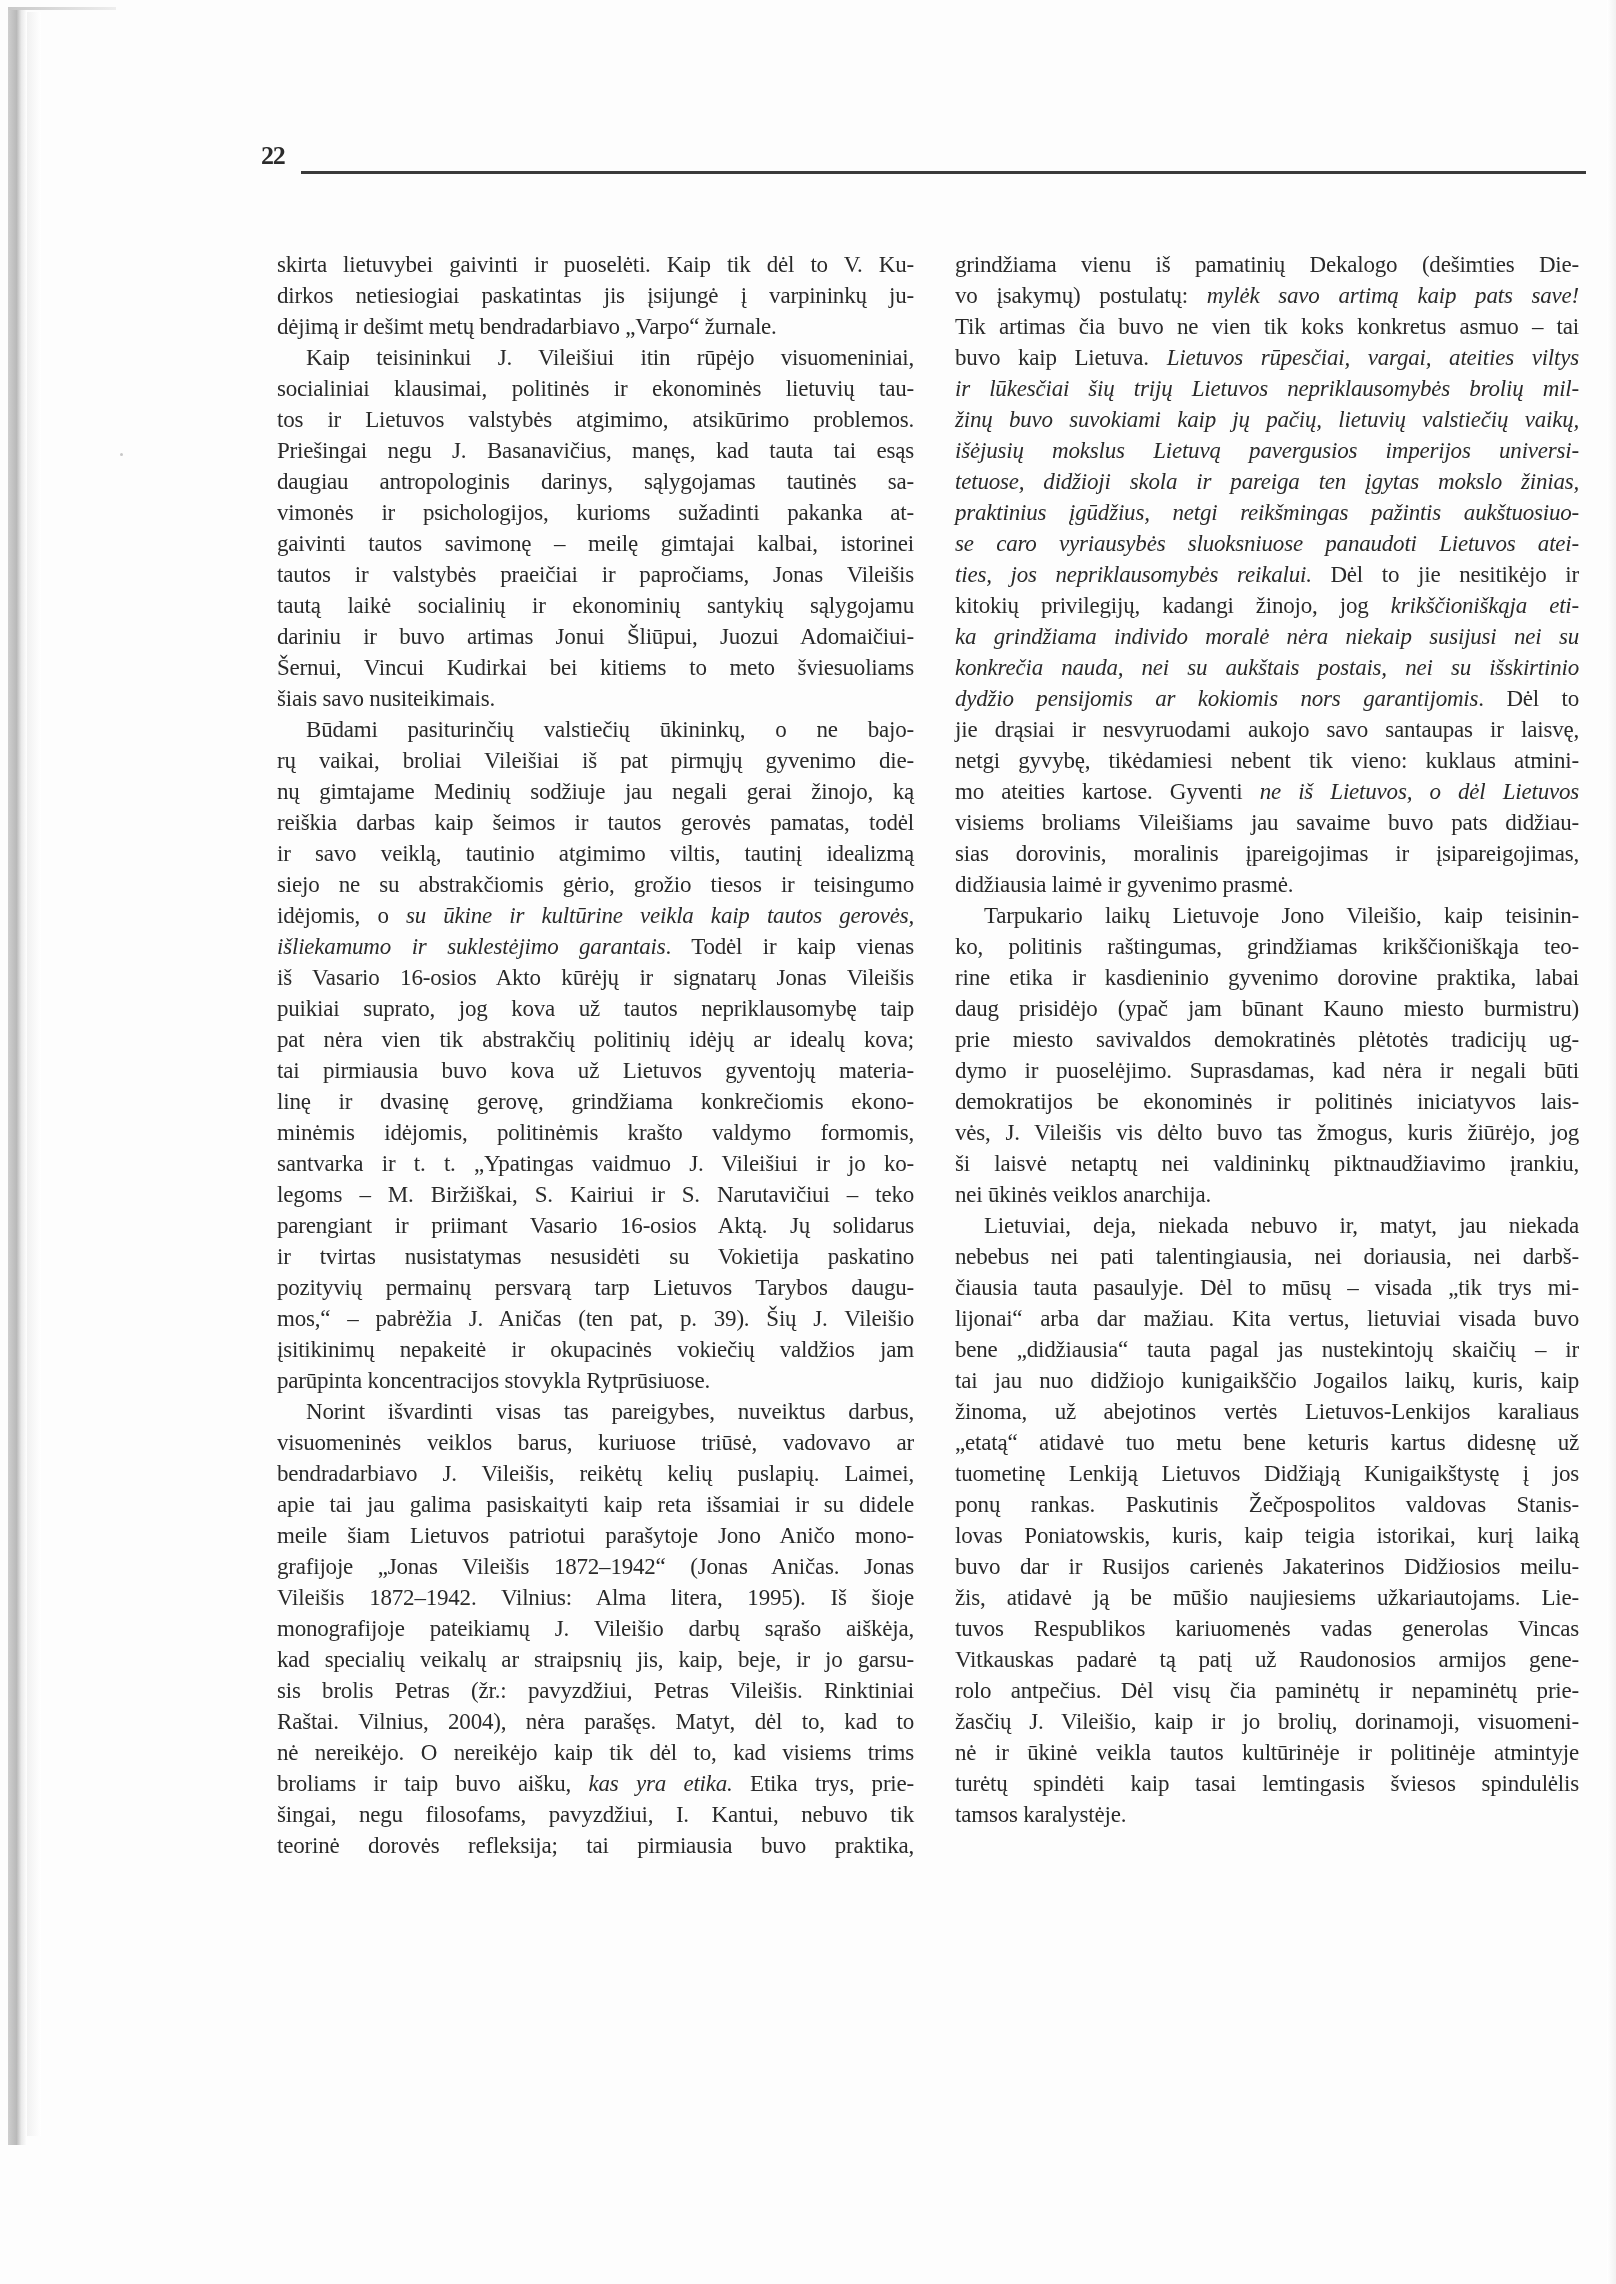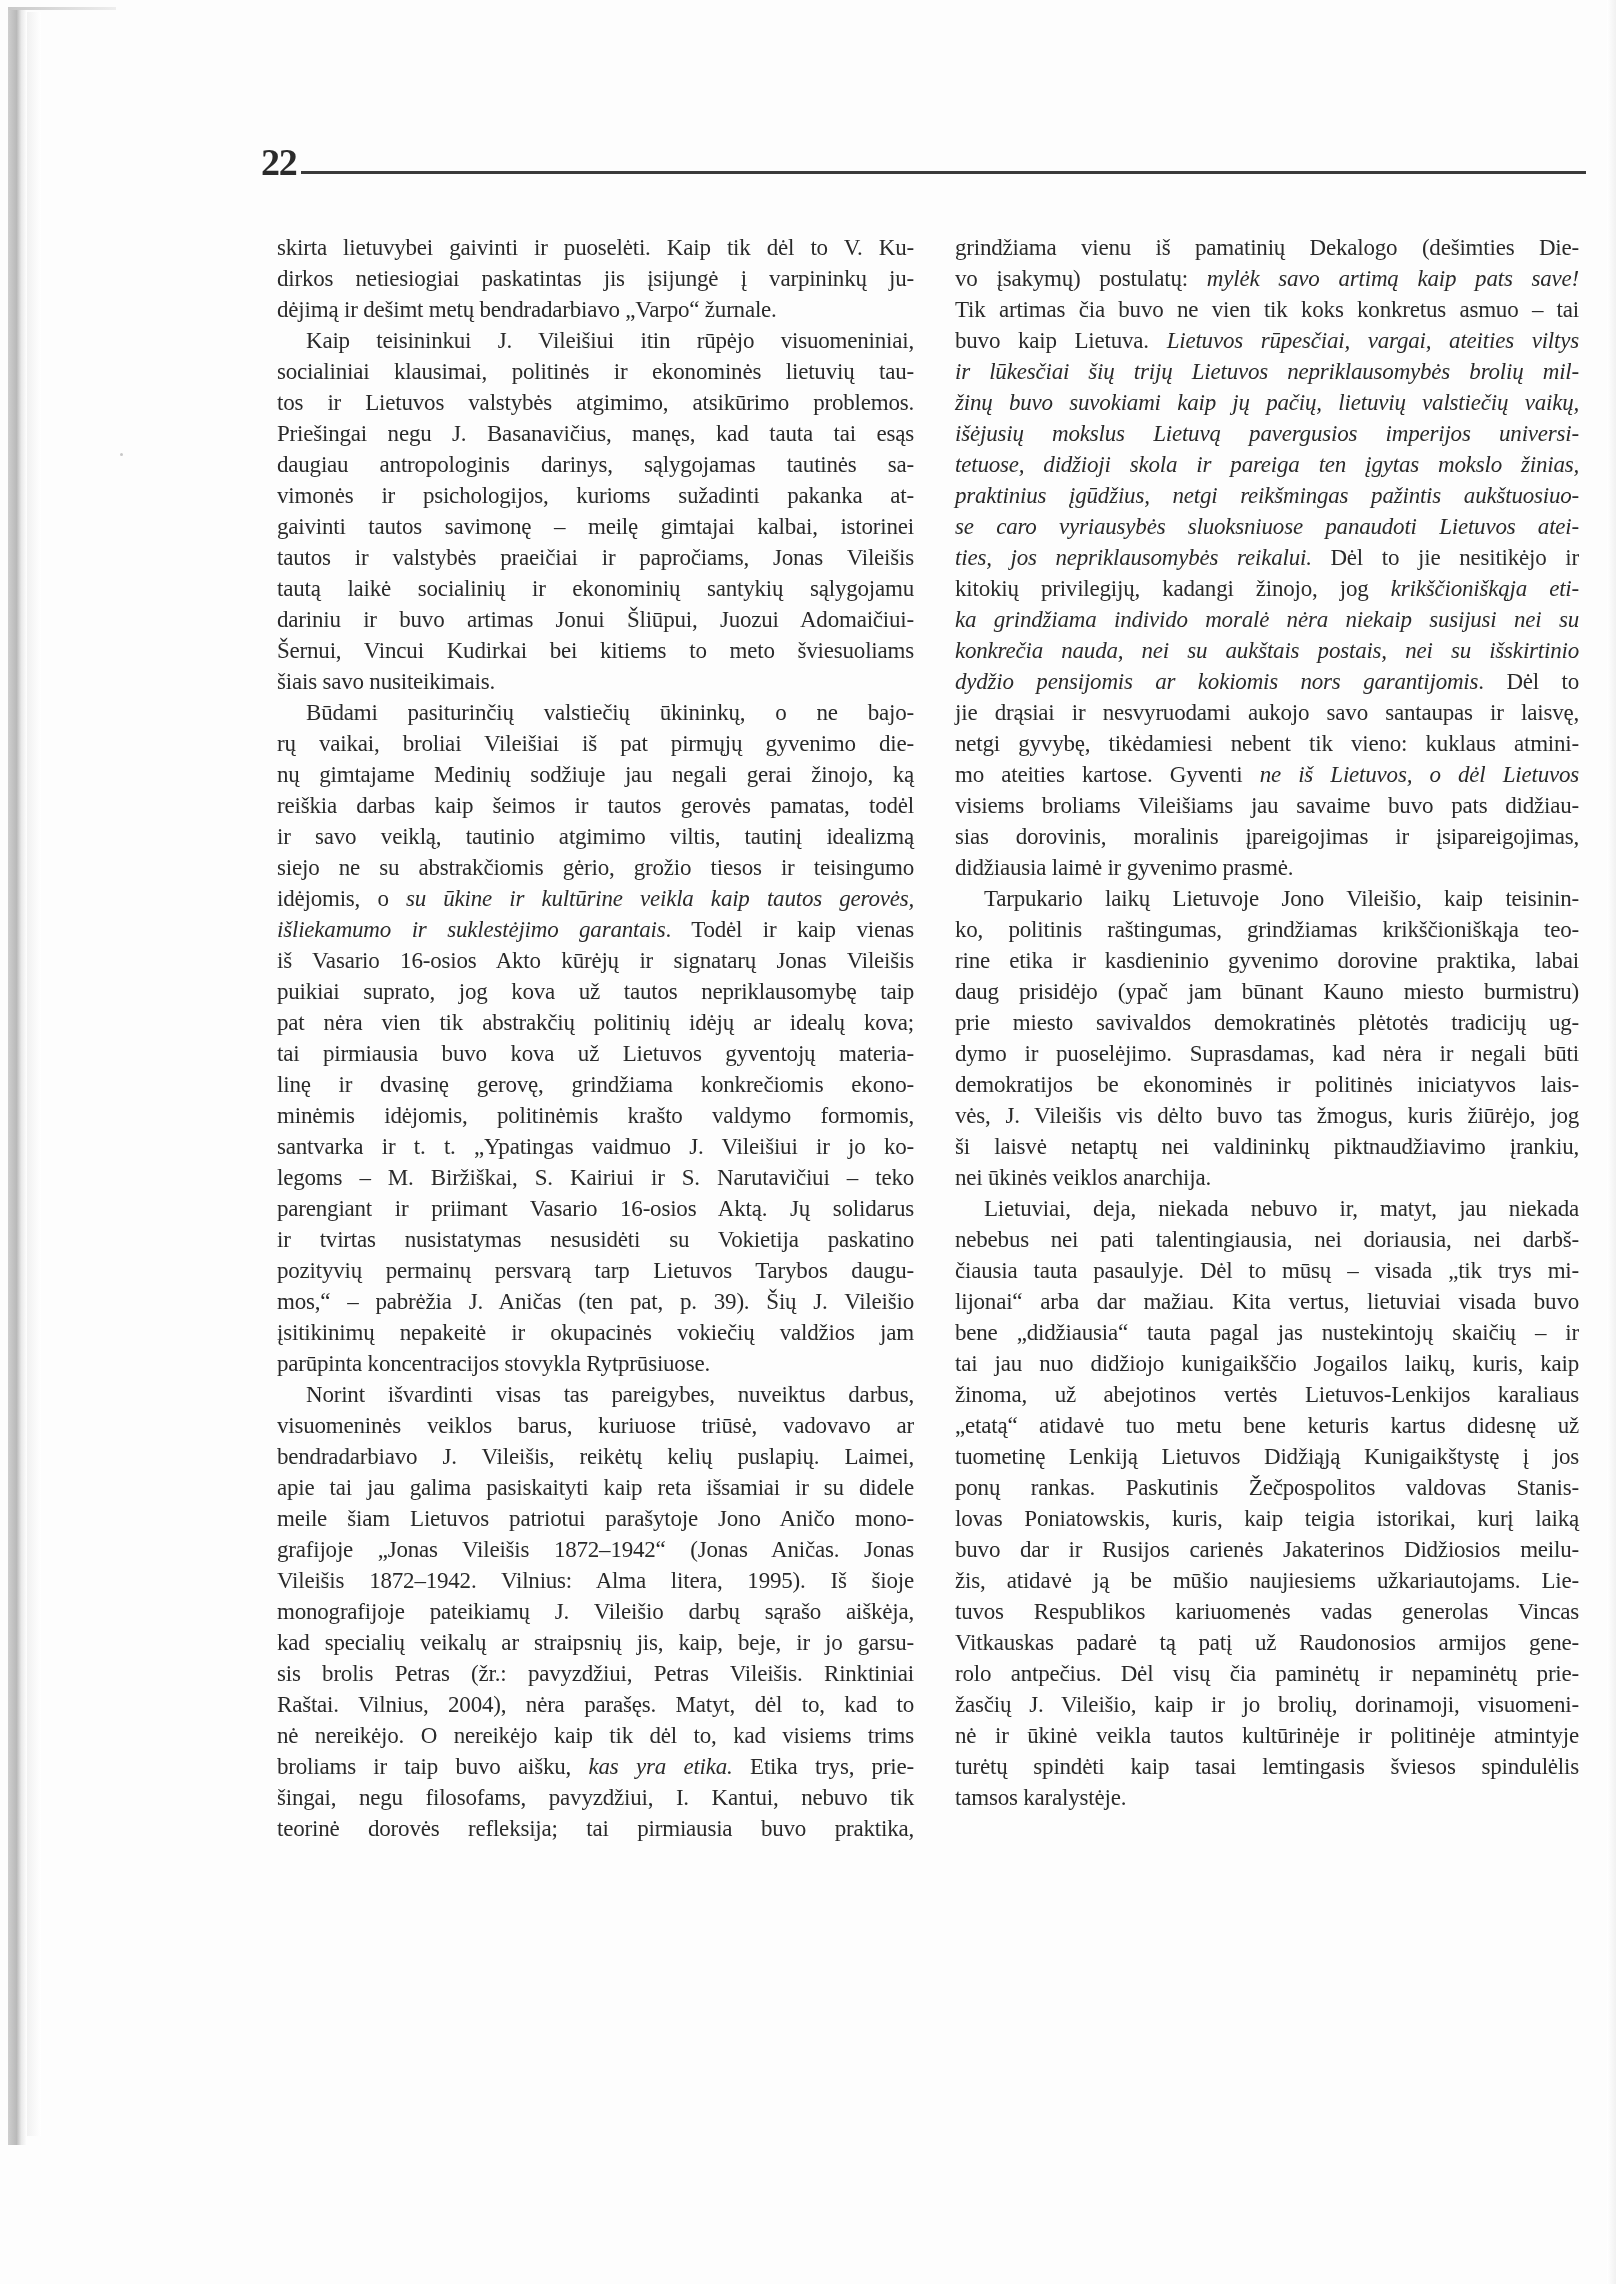--- a/index.html
+++ b/index.html
@@ -10,25 +10,25 @@
   .edge-left { position:absolute; left:7.8px; top:7.8px; width:19.5px; height:2137px;
                background:linear-gradient(to right,#cfcfcf 0%,#b9b9b9 45%,#e9e9e9 70%,#ffffff 100%); }
   .edge-left-inner { position:absolute; left:27px; top:11.7px; width:14.3px; height:2124px;
                background:linear-gradient(to right,#f1f1f1,#ffffff); }
   .edge-top { position:absolute; left:7.8px; top:6.5px; width:108px; height:3.9px;
                background:linear-gradient(to right,#c8c8c8,#eeeeee); }
   .edge-right { position:absolute; right:0; top:0; width:9px; height:2284px;
                background:linear-gradient(to right,#ffffff,#f1f1f1); }
   .margin-dot { position:absolute; left:120px; top:453px; width:3.3px; height:3.3px; border-radius:50%; background:#c7c7c7; }
 
-  .page-number { position:absolute; left:261px; top:143px; font-size:38px; font-weight:bold;
+  .page-number { position:absolute; left:261px; top:143px; font-size:26px; font-weight:bold;
                  letter-spacing:-1.3px; color:#2b2b2b; line-height:1; }
   .header-rule { position:absolute; left:301px; top:171px; width:1285px; height:3.3px; background:#3a3a3a; }
 
-  .column { position:absolute; top:232px; }
+  .column { position:absolute; top:249px; }
   .col-left { left:277px; width:637px; }
   .col-right { left:955px; width:624px; }
   .line { height:31px; line-height:31px; font-size:23px; white-space:nowrap;
           text-align:justify; text-align-last:justify; overflow:visible; letter-spacing:-0.2px; }
   .line.last { text-align-last:left; }
   .line.indent { padding-left:29px; }
   .line i { font-style:italic; }
   .line b { font-weight:normal; font-style:italic; }
 </style>
 </head>

